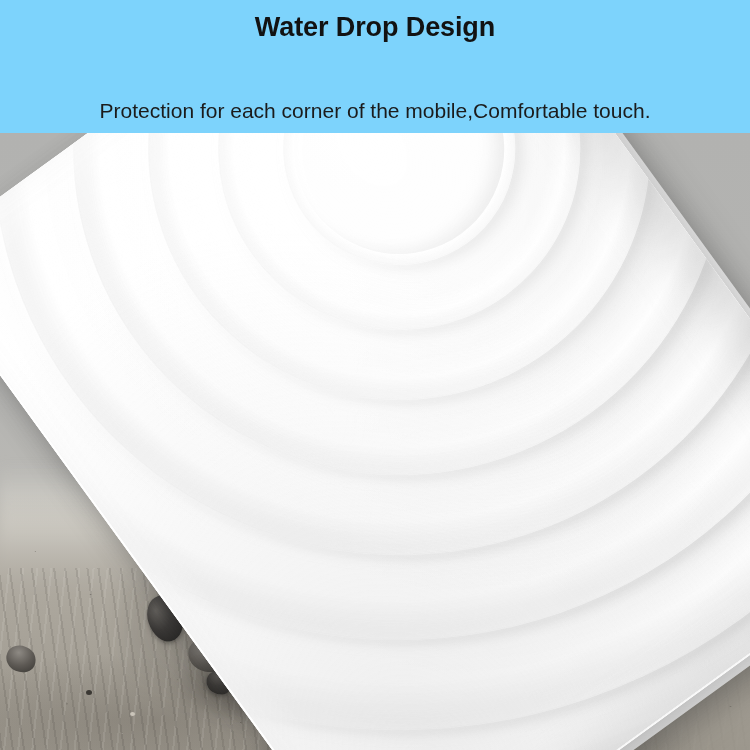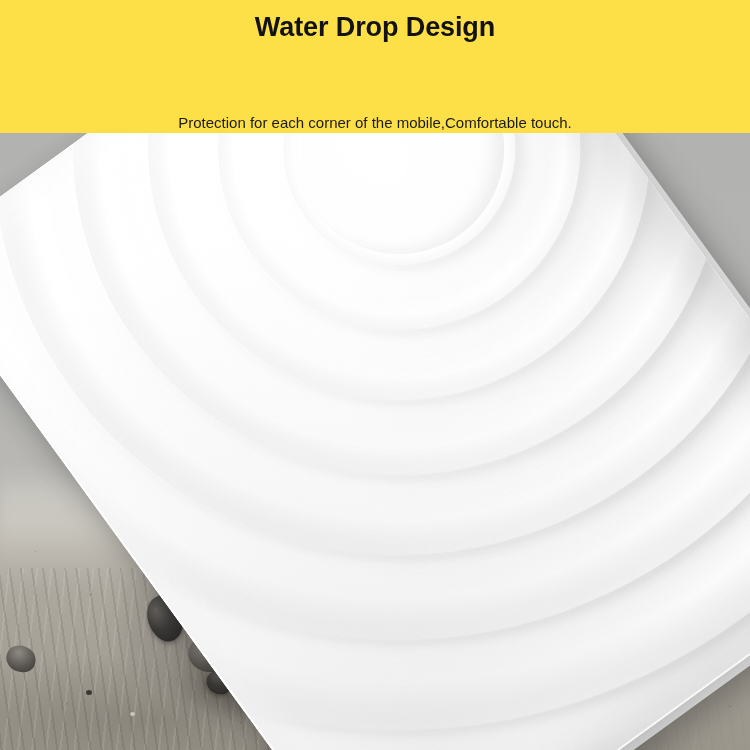--- a/index.html
+++ b/index.html
@@ -22,21 +22,21 @@
     overflow: hidden;
   }
 
   
   #header {
     position: absolute;
     left: 0;
     top: 0;
     width: 750px;
     height: 133px;
-    background: #fde047;
+    background: #7dd3fc;
     text-align: center;
     box-sizing: border-box;
   }
   #title {
     position: absolute;
     left: 0; top: 11px;
     width: 750px;
     font-size: 27px;
     font-weight: bold;
     color: #121212;
@@ -51,26 +51,25 @@
     font-size: 21px;
     font-weight: normal;
     color: #1b1b1b;
     line-height: 26px;
     white-space: nowrap;
   }
   #tagline {
     position: absolute;
     left: 0; top: 98px;
     width: 750px;
-    font-size: 15px;
+    font-size: 21px;
     font-weight: normal;
     color: #1b1b1b;
     line-height: 26px;
     white-space: nowrap;
-    margin-top: 12px;
   }
 
   
   #photo {
     position: absolute;
     left: 0;
     top: 133px;
     width: 750px;
     height: 617px;
     overflow: hidden;

